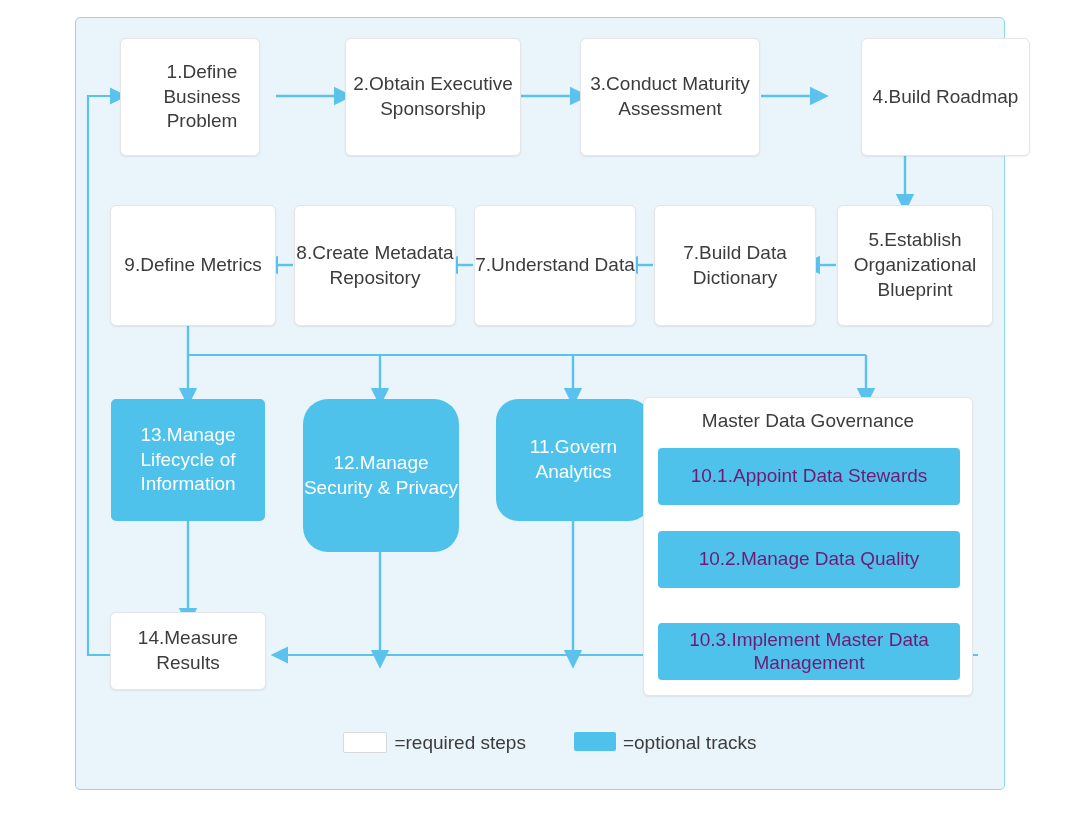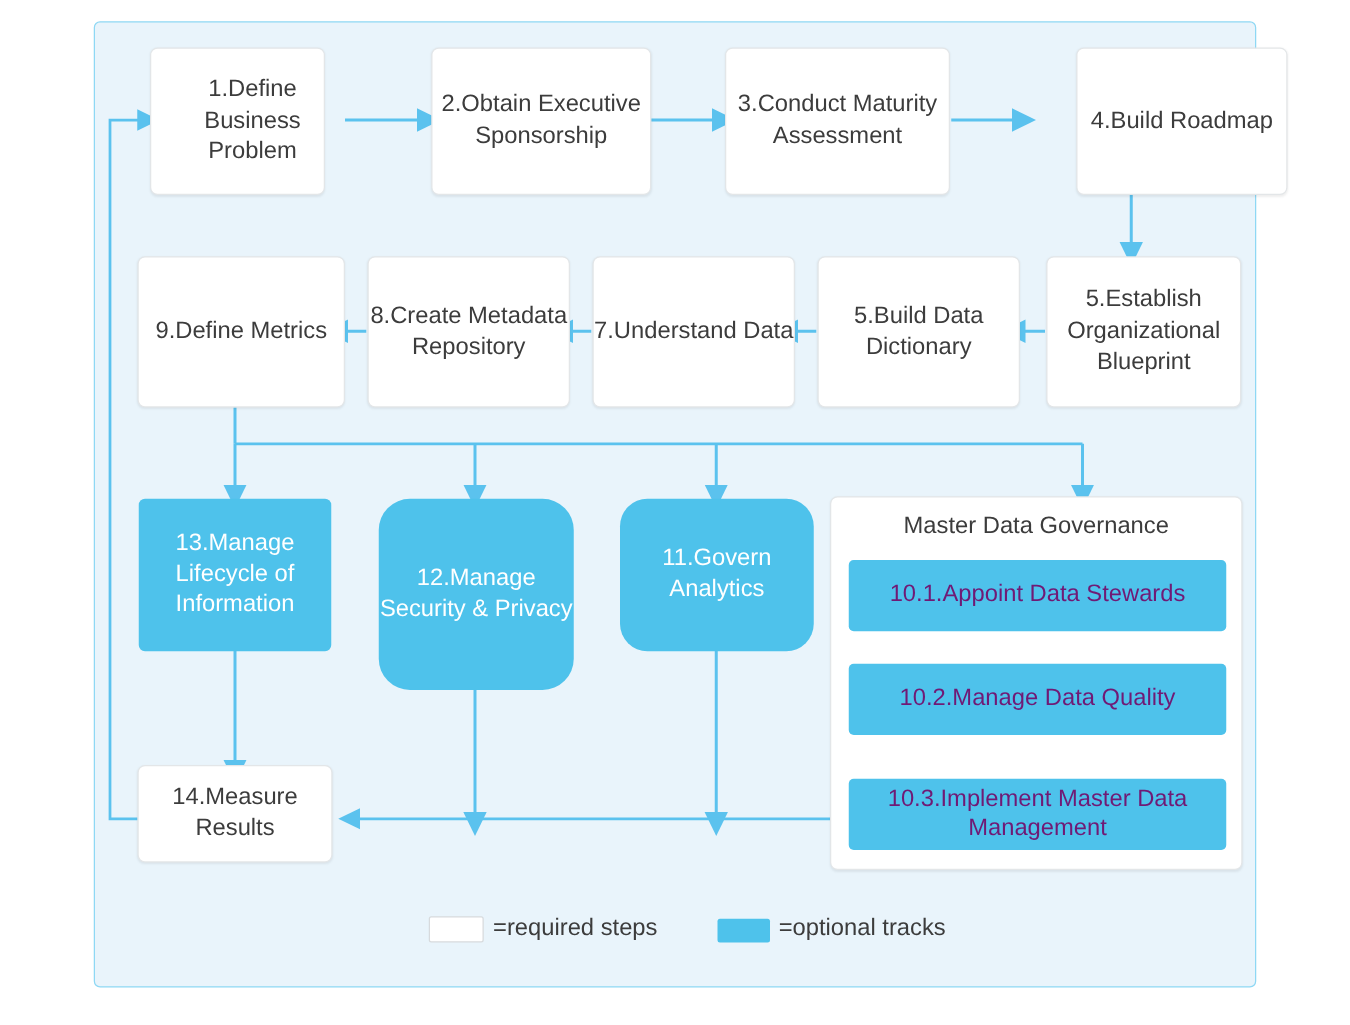--- a/index.html
+++ b/index.html
@@ -65,21 +65,21 @@
     background: #4ec2eb;
     color: #ffffff;
     border: none;
     font-size: 19px;
     border-radius: 5px;
   }
 
   
   #mdg-group {
     position: absolute;
-    left: 664px;
+    left: 643px;
     top: 397px;
     width: 330px;
     height: 299px;
     background: #ffffff;
     border: 1px solid #e3e6e8;
     border-radius: 6px;
     box-shadow: 0 1px 2px rgba(0,0,0,0.07);
     box-sizing: border-box;
   }
   #mdg-title {
@@ -115,21 +115,21 @@
     top: 728px;
     width: 500px;
     height: 30px;
     display: flex;
     align-items: center;
     justify-content: center;
     gap: 48px;
   }
   .legend-entry {
     display: flex;
-    align-items: flex-end;
+    align-items: flex-start;
     gap: 7px;
     font-size: 19px;
     color: #3c3c3c;
     white-space: nowrap;
   }
   .swatch {
     width: 42px;
     height: 19px;
     border-radius: 2px;
     display: inline-block;
@@ -206,21 +206,21 @@
   <div class="node white" style="left:110px;  top:205px; width:166px; height:121px;">
     <span>9.Define Metrics</span>
   </div>
   <div class="node white" style="left:294px;  top:205px; width:162px; height:121px;">
     <span>8.Create Metadata Repository</span>
   </div>
   <div class="node white" style="left:474px;  top:205px; width:162px; height:121px;">
     <span>7.Understand Data</span>
   </div>
   <div class="node white" style="left:654px;  top:205px; width:162px; height:121px;">
-    <span>5.Build Data Dictionary</span>
+    <span>7.Build Data Dictionary</span>
   </div>
   <div class="node white" style="left:837px;  top:205px; width:156px; height:121px;justify-content:flex-end;">
     <span>5.Establish Organizational Blueprint</span>
   </div>
 
   <div class="node blue" style="left:111px; top:399px; width:154px; height:122px;">
     <span>13.Manage Lifecycle of Information</span>
   </div>
   <div class="node blue" style="left:303px; top:399px; width:156px; height:153px;border-radius:25px;">
     <span>12.Manage Security &amp; Privacy</span>

